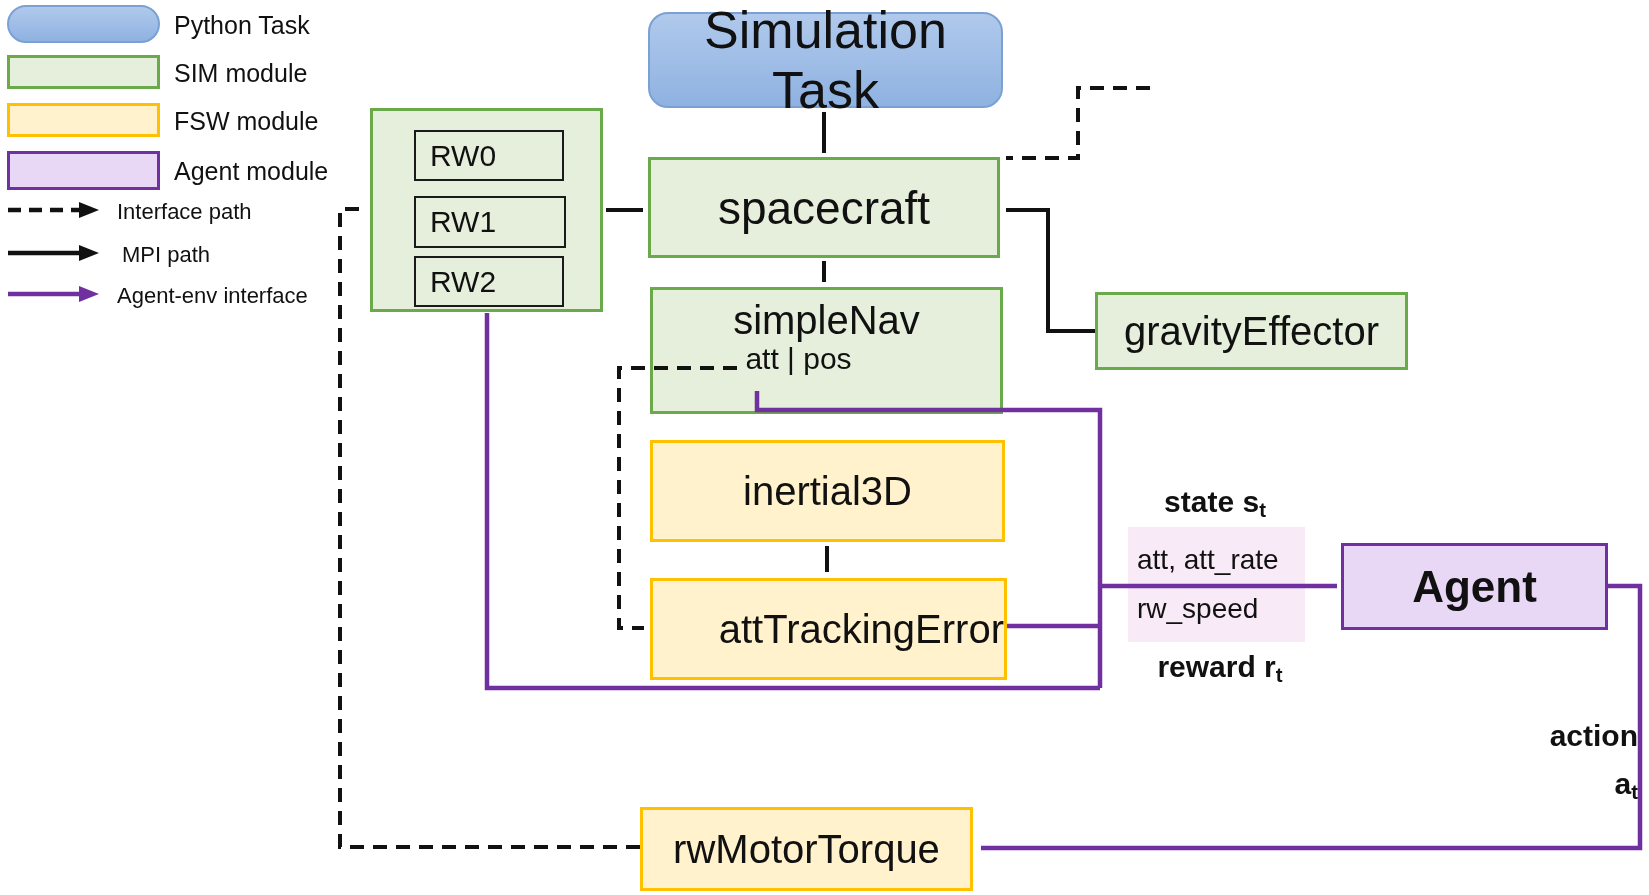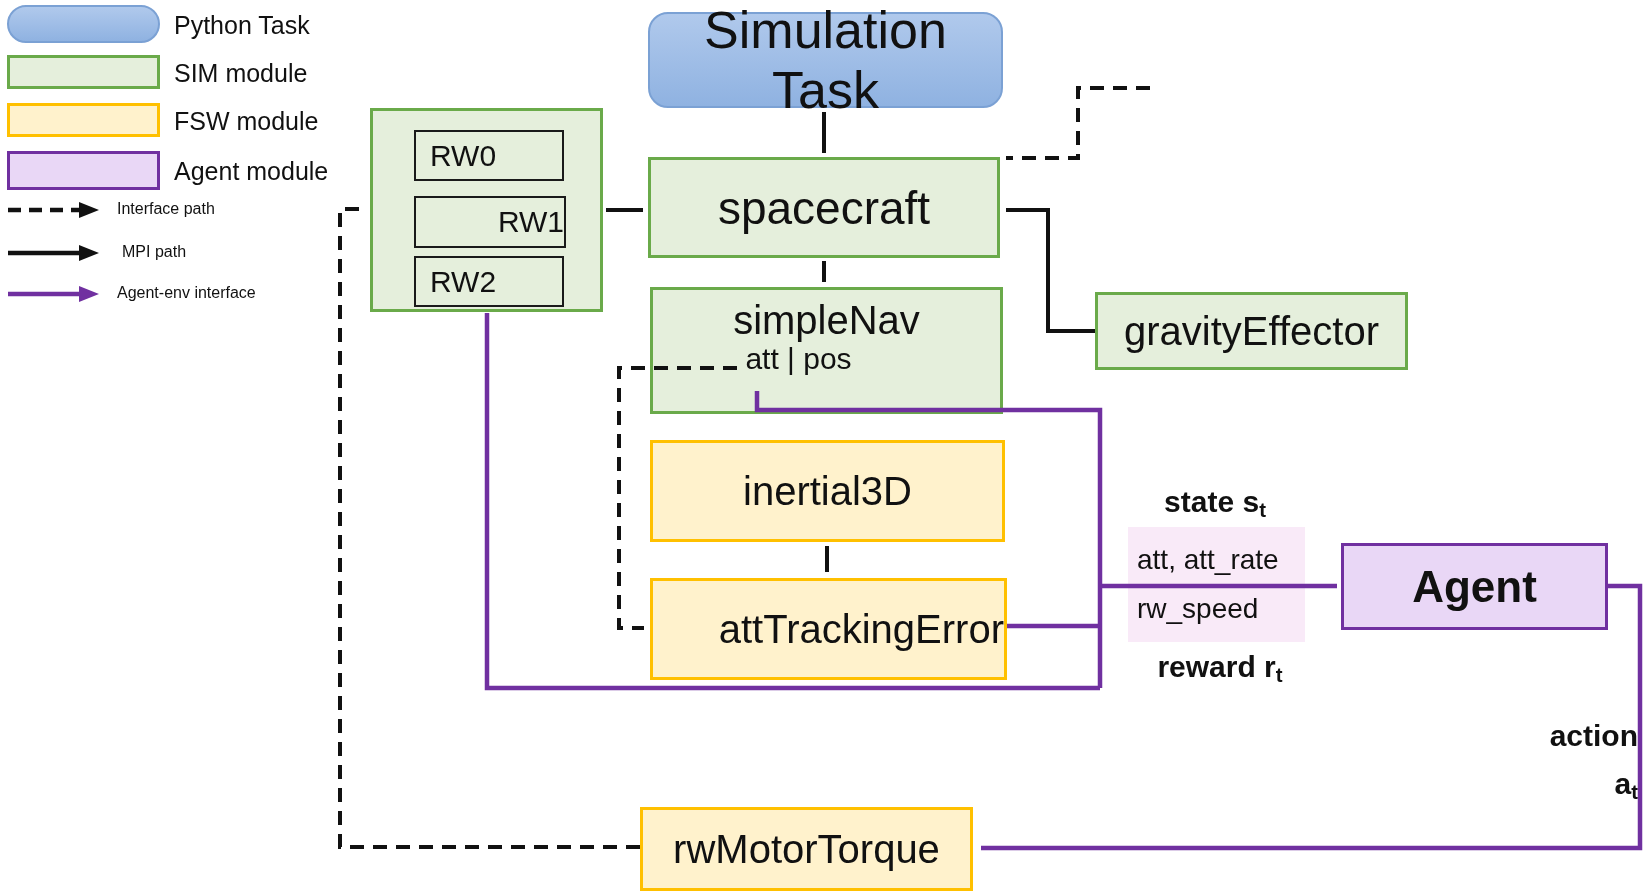--- a/index.html
+++ b/index.html
@@ -11,21 +11,21 @@
   
   .node{display:flex;align-items:center;justify-content:center;text-align:center;z-index:1;}
   .python{background:linear-gradient(180deg,#b0c9ec 0%,#8fb2e1 100%);border:2px solid var(--python-border,#7ba1d4);border-radius:20px;}
   .sim{background:var(--sim-fill,#e5efdc);border:3px solid var(--sim-border,#6aaa4a);}
   .fsw{background:var(--fsw-fill,#fff2cc);border:3px solid var(--fsw-border,#ffc000);}
   .agentbox{background:var(--agent-fill,#e9d7f6);border:3px solid var(--agent-border,#7030a0);}
   .gray{background:linear-gradient(180deg,#dedede 0%,#c4c4c4 100%);border:2px solid var(--gray-border,#909090);border-radius:20px;}
   .rw-inner{background:var(--sim-fill,#e5efdc);border:2.5px solid #1a1a1a;display:flex;align-items:center;justify-content:flex-start;padding-left:14px;font-size:30px;}
   
   .legend-label{font-size:25px;line-height:1.1;white-space:nowrap;}
-  .legend-path-label{font-size:16px;line-height:1.1;white-space:nowrap;}
+  .legend-path-label{font-size:22px;line-height:1.1;white-space:nowrap;}
   
   .annot-bold{font-weight:bold;font-size:30px;white-space:nowrap;}
   .sub{font-size:0.68em;vertical-align:-0.25em;font-weight:inherit;}
   #state-signals{background:var(--state-highlight,#f9eaf8);display:flex;flex-direction:column;justify-content:space-evenly;
     padding-left:9px;font-size:28px;z-index:2;}
   #connector-layer{position:absolute;left:0;top:0;z-index:5;pointer-events:none;}
   #connector-layer path{fill:none;}
   .lnB{stroke:var(--line-black,#111111);stroke-width:4px;}
   .lnBd{stroke:var(--line-black,#111111);stroke-width:4px;stroke-dasharray:14 9;}
   .lnP{stroke:var(--line-purple,#7030a0);stroke-width:4.5px;}
@@ -69,21 +69,21 @@
 
   <div class="abs node python" style="left:648px;top:12px;width:355px;height:96px;font-size:52px;">
     <span>Simulation Task</span>
   </div>
 
 
   <div class="abs sim" style="left:370px;top:108px;width:233px;height:204px;z-index:1;">
     <div class="abs rw-inner" style="left:41px;top:19px;width:150px;height:51px;">
       <span>RW0</span>
     </div>
-    <div class="abs rw-inner" style="left:41px;top:85px;width:152px;height:52px;justify-content:flex-end;">
+    <div class="abs rw-inner" style="left:41px;top:85px;width:152px;height:52px;">
       <span>RW1</span>
     </div>
     <div class="abs rw-inner" style="left:41px;top:145px;width:150px;height:51px;">
       <span>RW2</span>
     </div>
   </div>
 
   <div class="abs node sim" style="left:648px;top:157px;width:352px;height:101px;font-size:46px;">
     <span>spacecraft</span>
   </div>

